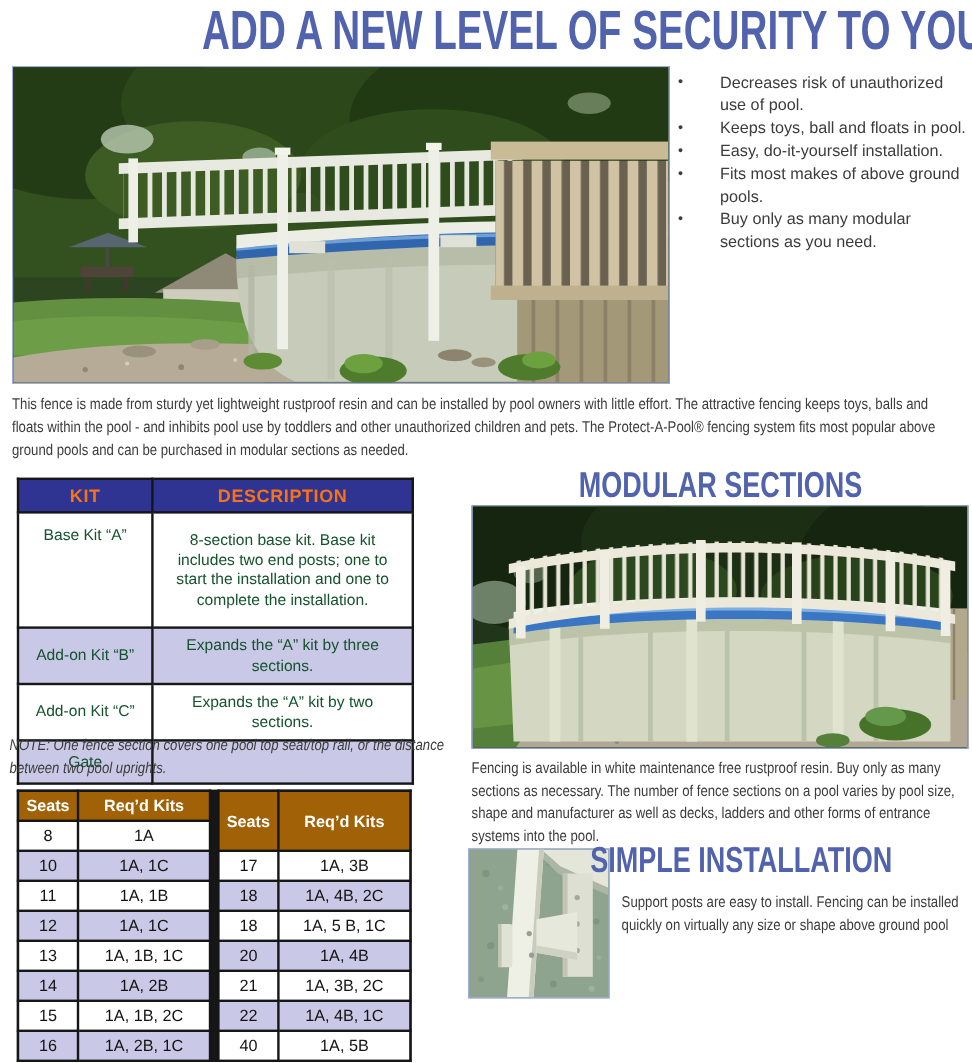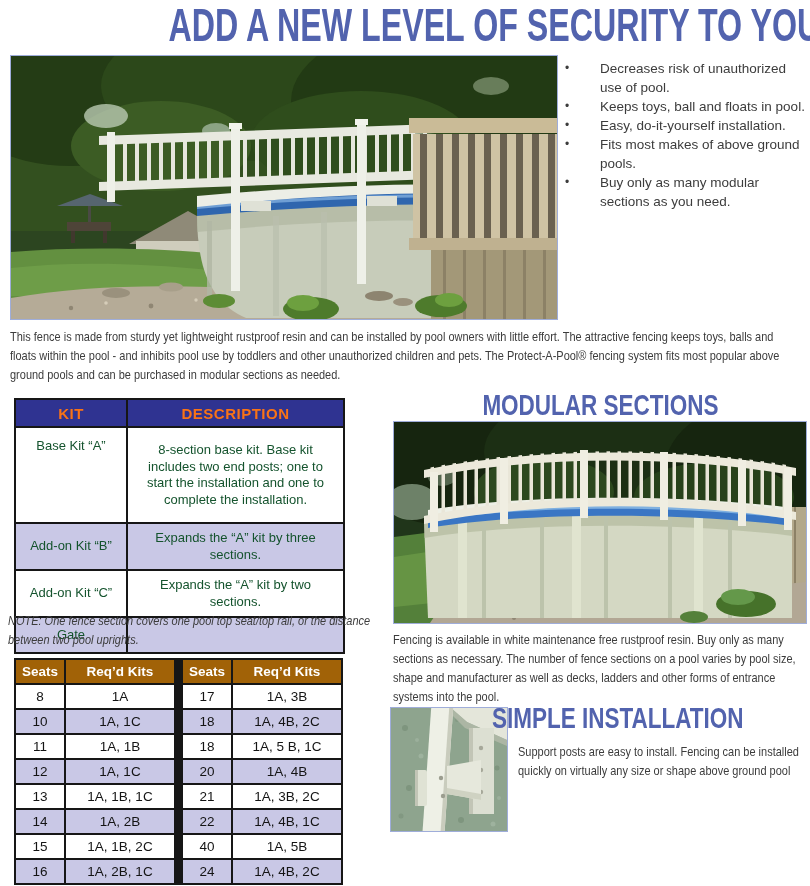--- a/index.html
+++ b/index.html
@@ -352,24 +352,20 @@
         <td>1A, 3B, 2C</td>
       </tr>
       <tr class="row-lav">
         <td>22</td>
         <td>1A, 4B, 1C</td>
       </tr>
       <tr class="row-white">
         <td>40</td>
         <td>1A, 5B</td>
       </tr>
-      <tr class="row-lav">
-        <td>24</td>
-        <td>1A, 4B, 2C</td>
-      </tr>
     </tbody>
       </table>
   </div>
 
   <div class="photo" style="left:390px; top:707px; width:116px; height:123px; background:#8ea48e;">
     <svg width="116" height="123" viewBox="0 0 116 123">
       <rect width="116" height="123" fill="#8ea48e"></rect>
       <circle cx="14" cy="20" r="3" fill="#6d856d" opacity="0.5"></circle>
         <circle cx="30" cy="48" r="2.5" fill="#a8bca8" opacity="0.6"></circle>
       <circle cx="18" cy="80" r="3" fill="#6d856d" opacity="0.5"></circle>

